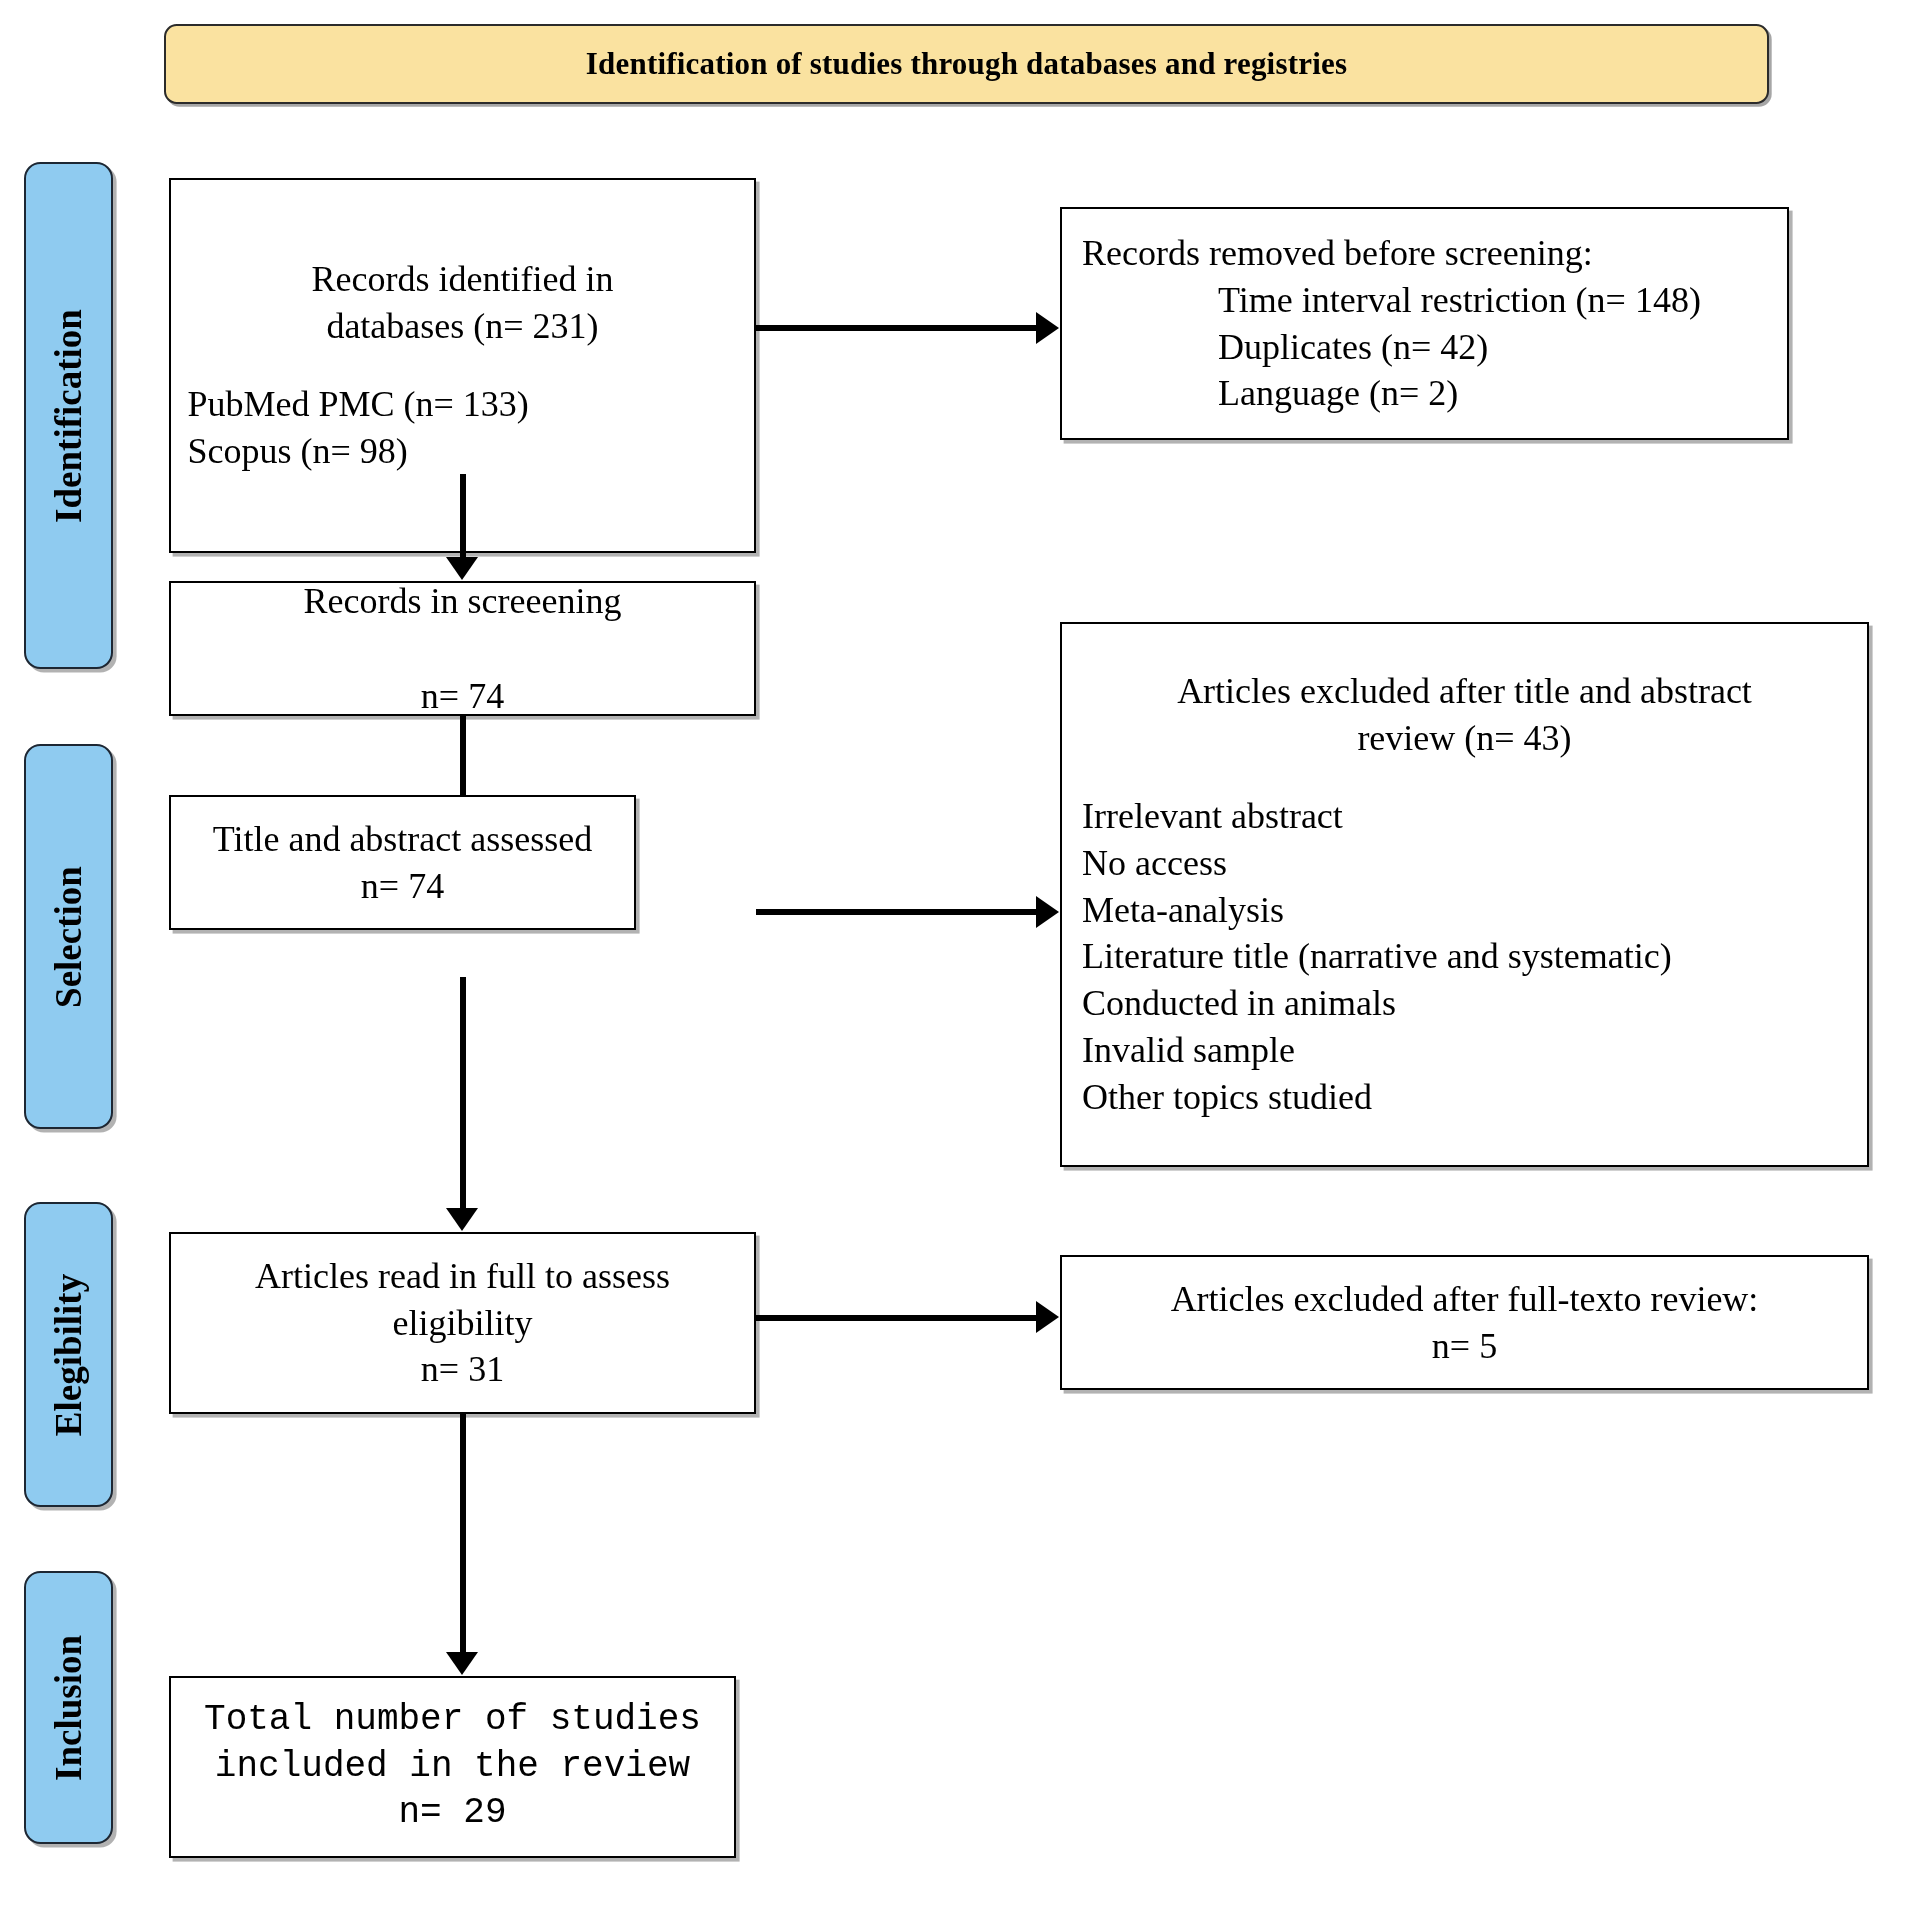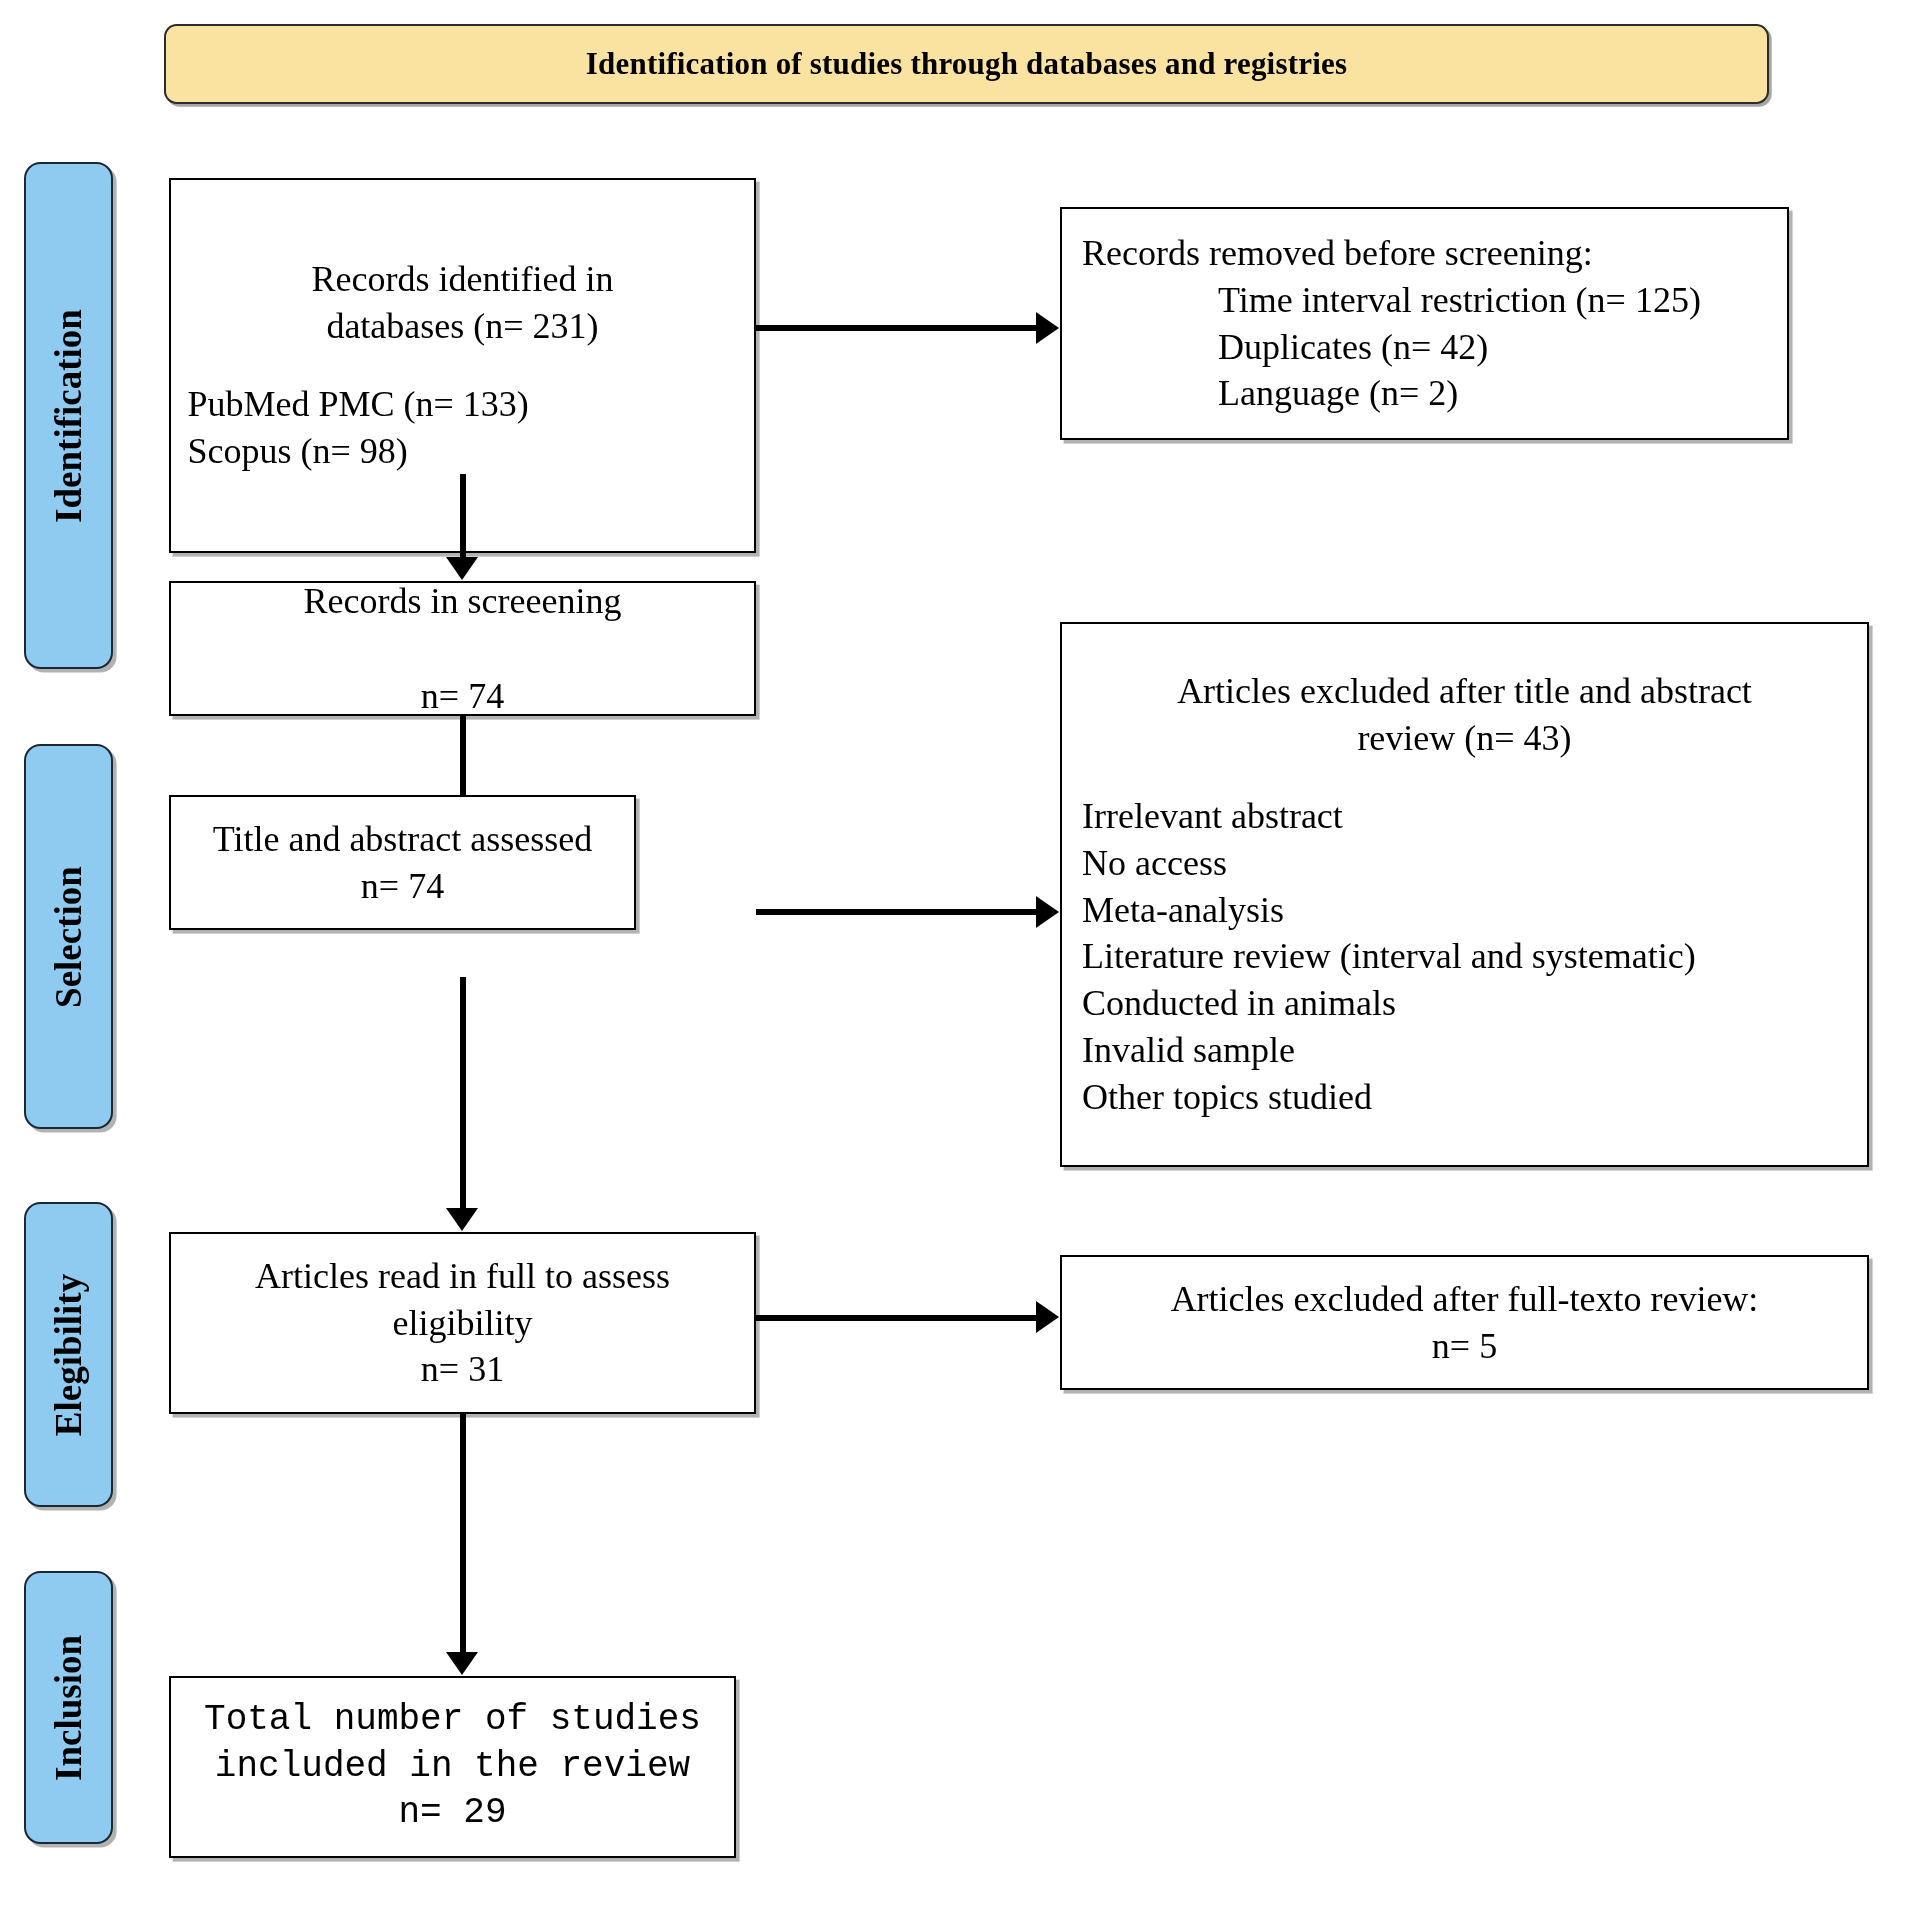--- a/index.html
+++ b/index.html
@@ -156,21 +156,21 @@
       <div class="box-line center">databases (n= 231)</div>
       <div class="box-line spacer"></div>
       <div class="box-line left">PubMed PMC (n= 133)</div>
       <div class="box-line left">Scopus (n= 98)</div>
     </div>
   </div>
 
   <div class="flow-box" style="left:1060px; top:207px; width:729px; height:233px;">
     <div class="box-inner" style="padding:0 20px;">
       <div class="box-line left">Records removed before screening:</div>
-      <div class="box-line indent">Time interval restriction (n= 125)</div>
+      <div class="box-line indent">Time interval restriction (n= 148)</div>
       <div class="box-line indent">Duplicates (n= 42)</div>
       <div class="box-line indent">Language (n= 2)</div>
     </div>
   </div>
 
   <div class="h-line" style="left:756px; top:325px; width:285px;"></div>
   <div class="h-arrowhead" style="left:1036px; top:312px;"></div>
 
   <div class="v-line" style="left:460px; top:474px; height:89px;"></div>
   <div class="v-arrowhead" style="left:446px; top:557px;"></div>
@@ -193,21 +193,21 @@
   </div>
 
   <div class="flow-box" style="left:1060px; top:622px; width:809px; height:545px;">
     <div class="box-inner" style="padding:0 20px;">
       <div class="box-line center">Articles excluded after title and abstract</div>
       <div class="box-line center">review (n= 43)</div>
       <div class="box-line spacer"></div>
       <div class="box-line left">Irrelevant abstract</div>
       <div class="box-line left">No access</div>
       <div class="box-line left">Meta-analysis</div>
-      <div class="box-line left">Literature review (interval and systematic)</div>
+      <div class="box-line left">Literature title (narrative and systematic)</div>
       <div class="box-line left">Conducted in animals</div>
       <div class="box-line left">Invalid sample</div>
       <div class="box-line left">Other topics studied</div>
     </div>
   </div>
 
   <div class="h-line" style="left:756px; top:909px; width:285px;"></div>
   <div class="h-arrowhead" style="left:1036px; top:896px;"></div>
 
   <div class="v-line" style="left:460px; top:977px; height:236px;"></div>

